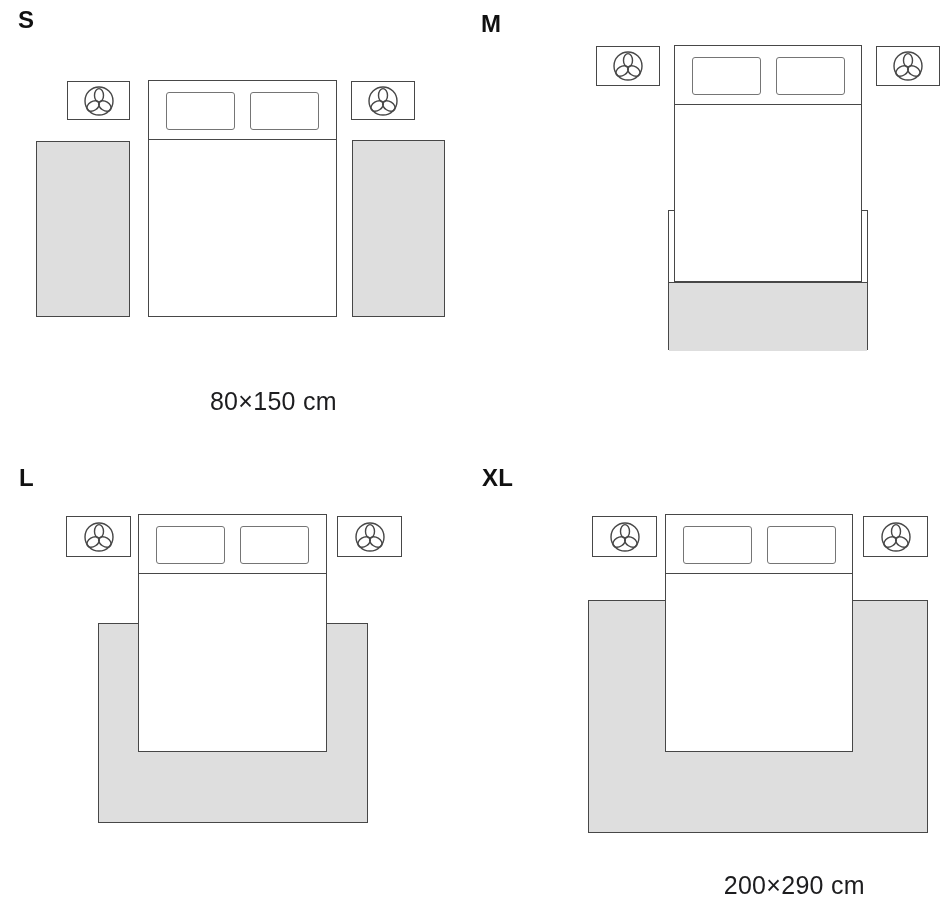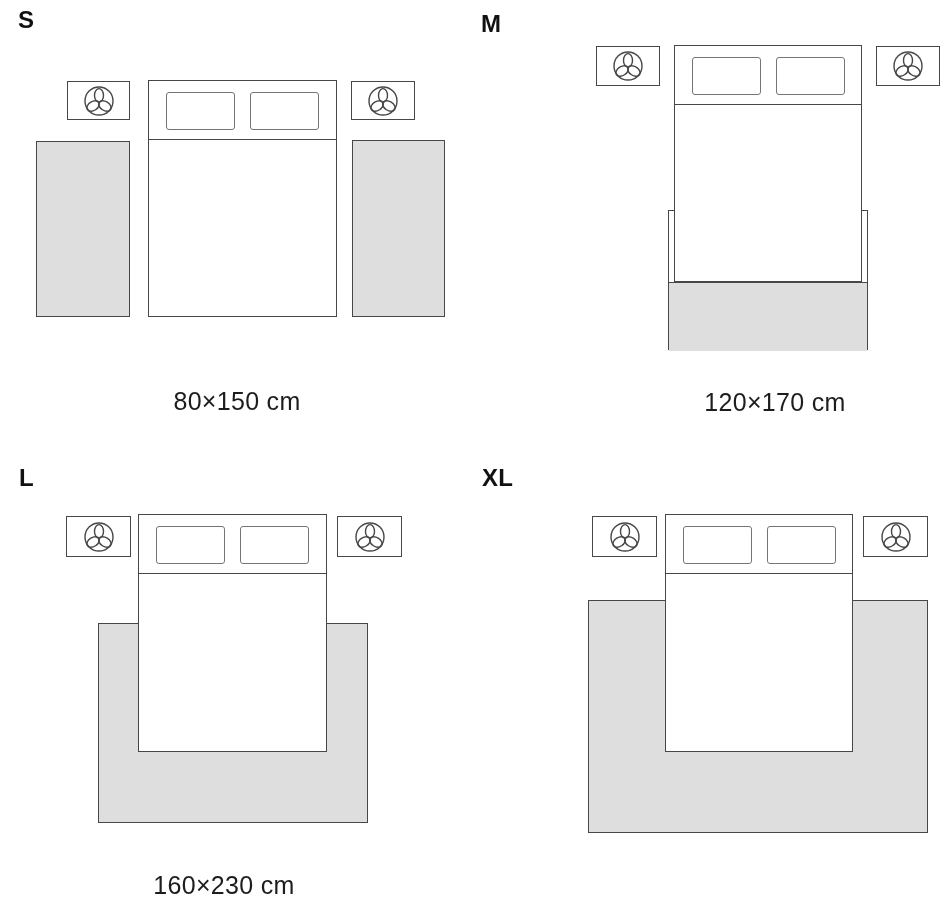--- a/index.html
+++ b/index.html
@@ -23,21 +23,21 @@
   #panel-m {left:475px;top:0;}
   #panel-l {left:0;  top:450px;}
   #panel-xl{left:475px;top:450px;}
 
   .size-label{
     position:absolute;
     font-size:24px;font-weight:bold;color:var(--label-text);
     letter-spacing:.3px;line-height:1.1;
   }
   .caption{
-    position:absolute;width:200px;text-align:center;
+    position:absolute;width:200px;text-align:right;
     font-size:25px;color:var(--caption-text);letter-spacing:.3px;
     line-height:1.15;font-weight:400;
   }
   .nightstand{
     position:absolute;background:#fff;
     border:1.5px solid var(--furniture-outline);
     display:flex;align-items:center;justify-content:center;
     z-index:2;
   }
   .plant-svg{display:block;color:var(--furniture-outline);}
@@ -134,21 +134,20 @@
     <div class="rug-visible" style="top:71px;height:69px"></div>
   </div>
 
   <div class="bed" style="left:199px;top:45px;width:188px;height:237px">
     <div class="headboard-area">
       <div class="pillow p1"></div>
       <div class="pillow p2"></div>
     </div>
   </div>
 
-  <p class="caption" style="left:200px;top:388px">120×170 cm</p>
 </section>
 
 <section class="panel" id="panel-l">
   <h2 class="size-label" style="left:19px;top:15px">L</h2>
 
   <div class="nightstand" style="left:66px;top:66px;width:65px;height:41px">
     <svg class="plant-svg" width="34" height="34">
         <use href="#plant-glyph"></use>
       </svg>
   </div>
@@ -160,21 +159,20 @@
 
   <div class="rug" style="left:98px;top:173px;width:270px;height:200px"></div>
 
   <div class="bed" style="left:138px;top:64px;width:189px;height:238px">
     <div class="headboard-area">
       <div class="pillow p1"></div>
       <div class="pillow p2"></div>
     </div>
   </div>
 
-  <p class="caption" style="left:124px;top:421px">160×230 cm</p>
 </section>
 
 <section class="panel" id="panel-xl">
   <h2 class="size-label" style="left:7px;top:15px">XL</h2>
 
   <div class="nightstand" style="left:117px;top:66px;width:65px;height:41px">
     <svg class="plant-svg" width="34" height="34">
         <use href="#plant-glyph"></use>
       </svg>
   </div>
@@ -186,13 +184,14 @@
 
   <div class="rug" style="left:113px;top:150px;width:340px;height:233px"></div>
 
   <div class="bed" style="left:190px;top:64px;width:188px;height:238px">
     <div class="headboard-area">
       <div class="pillow p1"></div>
       <div class="pillow p2"></div>
     </div>
   </div>
 
+  <p class="caption" style="left:190px;top:421px">200×290 cm</p>
 </section>
 
 </body></html>

